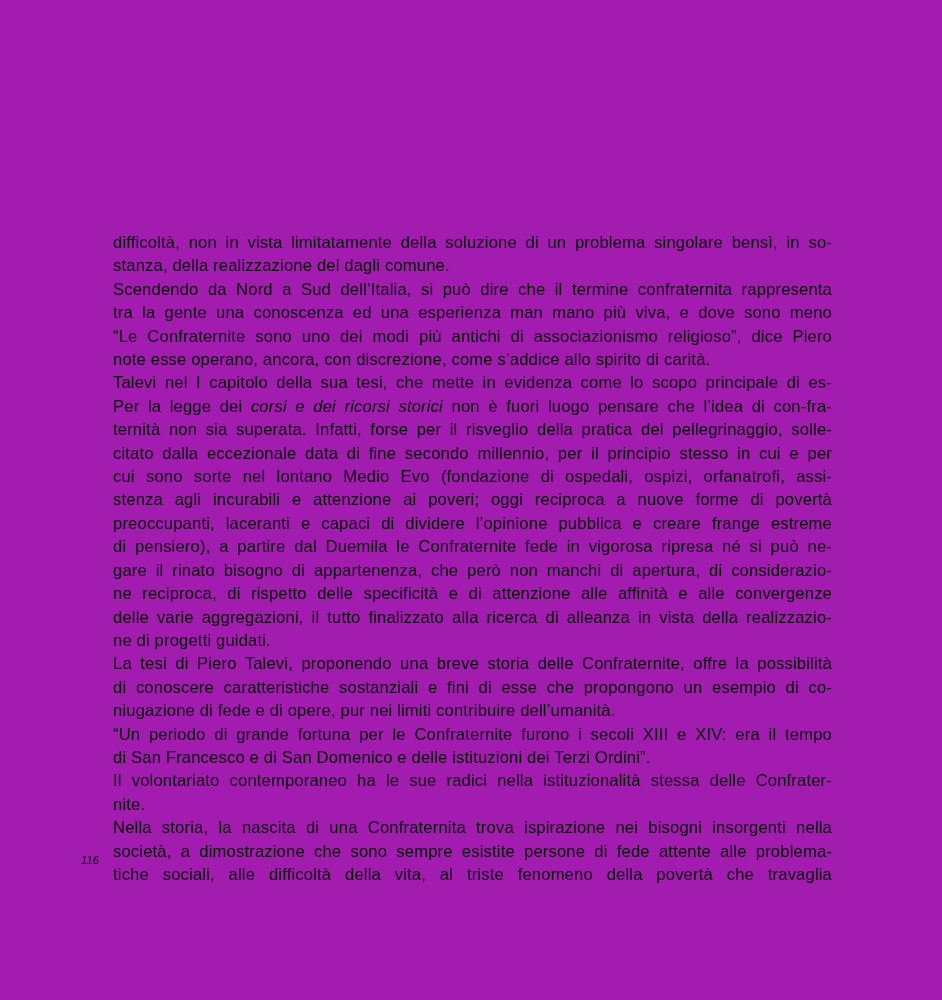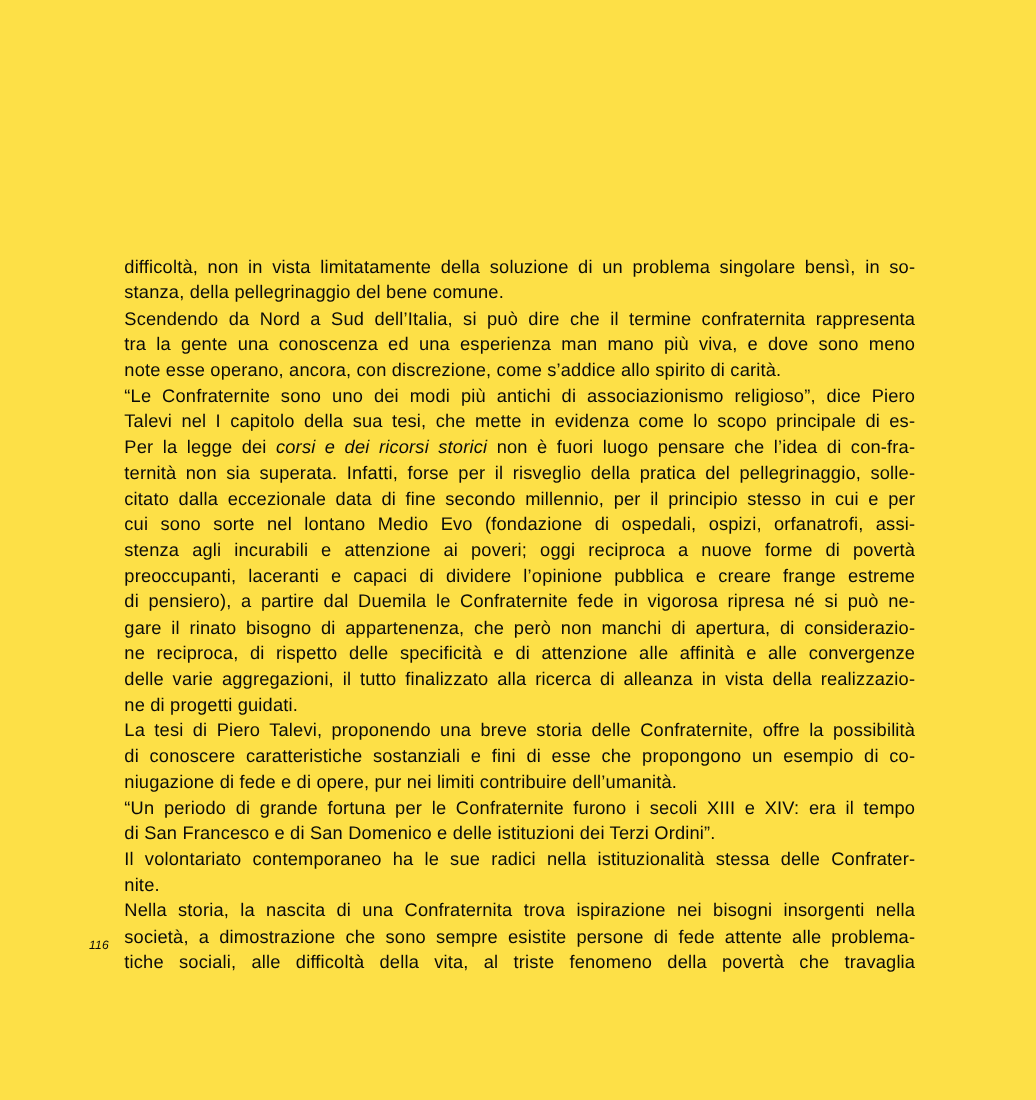--- a/index.html
+++ b/index.html
@@ -15,21 +15,21 @@
     overflow: hidden;
     font-family: "Liberation Sans", "DejaVu Sans", sans-serif;
     color: #000000;
     -webkit-font-smoothing: antialiased;
   }
 
   
   .page {
     position: absolute;
     inset: 0;
-    background: #fde047;
+    background: #a21caf;
   }
 
   
   .text-block {
     position: absolute;
     left: 113px;
     top: 231px;
     width: 719px;
   }
 
@@ -73,25 +73,25 @@
     letter-spacing: 0.01em;
   }
 </style>
 </head>
 <body style="background: rgb(255, 255, 255); color: rgb(10, 10, 10);">
 
 <div class="page">
 
   <div class="text-block">
       <div class="line justify">difficoltà, non in vista limitatamente della soluzione di un problema singolare bensì, in so-</div>
-      <div class="line ragged">stanza, della pellegrinaggio del bene comune.</div>
+      <div class="line ragged">stanza, della realizzazione del dagli comune.</div>
       <div class="line justify">Scendendo da Nord a Sud dell’Italia, si può dire che il termine confraternita rappresenta</div>
       <div class="line justify">tra la gente una conoscenza ed una esperienza man mano più viva, e dove sono meno</div>
+      <div class="line justify">“Le Confraternite sono uno dei modi più antichi di associazionismo religioso”, dice Piero</div>
       <div class="line ragged">note esse operano, ancora, con discrezione, come s’addice allo spirito di carità.</div>
-      <div class="line justify">“Le Confraternite sono uno dei modi più antichi di associazionismo religioso”, dice Piero</div>
       <div class="line justify">Talevi nel I capitolo della sua tesi, che mette in evidenza come lo scopo principale di es-</div>
       <div class="line justify"><span>Per la legge dei </span><i>corsi e dei ricorsi storici</i><span> non è fuori luogo pensare che l’idea di con-fra-</span></div>
       <div class="line justify">ternità non sia superata. Infatti, forse per il risveglio della pratica del pellegrinaggio, solle-</div>
       <div class="line justify">citato dalla eccezionale data di fine secondo millennio, per il principio stesso in cui e per</div>
       <div class="line justify">cui sono sorte nel lontano Medio Evo (fondazione di ospedali, ospizi, orfanatrofi, assi-</div>
       <div class="line justify">stenza agli incurabili e attenzione ai poveri; oggi reciproca a nuove forme di povertà</div>
       <div class="line justify">preoccupanti, laceranti e capaci di dividere l’opinione pubblica e creare frange estreme</div>
       <div class="line justify">di pensiero), a partire dal Duemila le Confraternite fede in vigorosa ripresa né si può ne-</div>
       <div class="line justify">gare il rinato bisogno di appartenenza, che però non manchi di apertura, di considerazio-</div>
       <div class="line justify">ne reciproca, di rispetto delle specificità e di attenzione alle affinità e alle convergenze</div>

